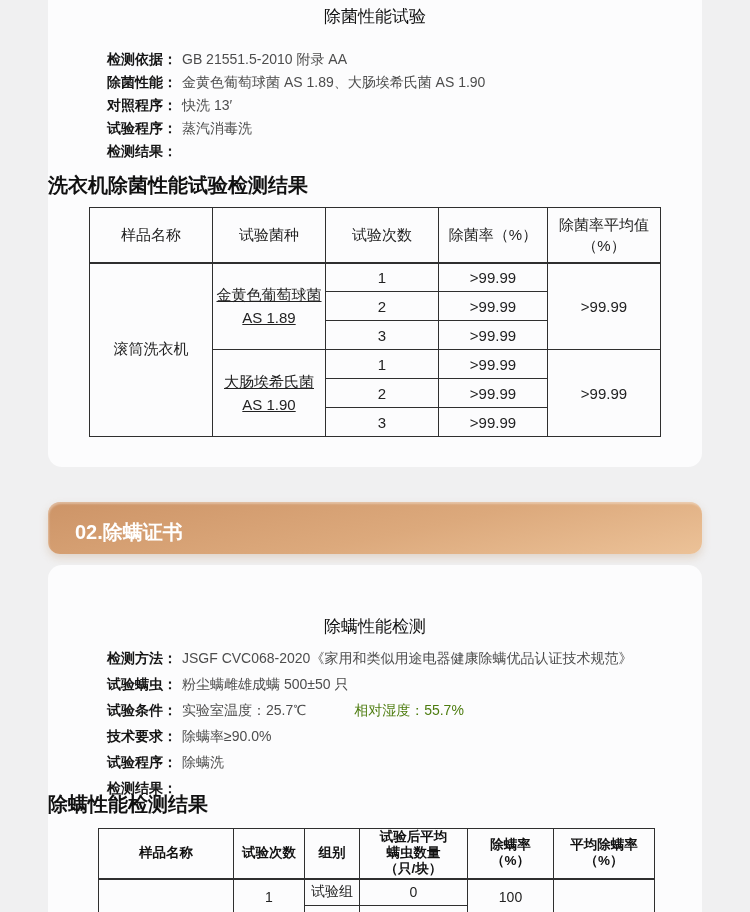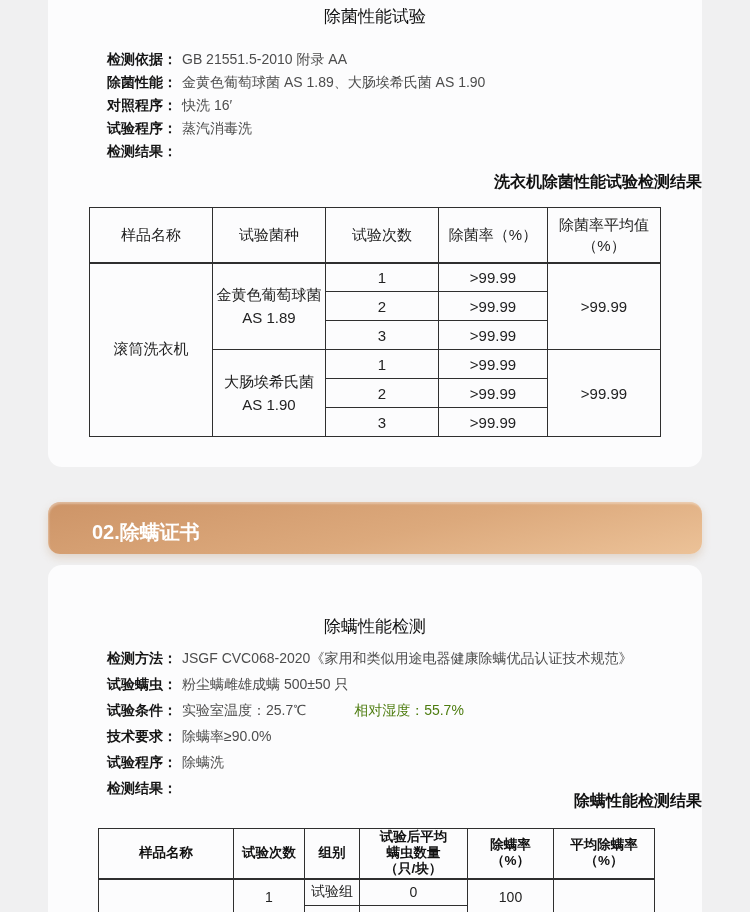--- a/index.html
+++ b/index.html
@@ -35,37 +35,37 @@
   #card2 .fields { top: 80px; }
   .field { height: 23px; line-height: 23px; font-size: 14px; white-space: nowrap; }
   #card2 .field { height: 26px; line-height: 26px; }
   .field .lbl { font-weight: bold; color: #151515; }
   .field .val { color: #4d4d4d; margin-left: 5px; }
   .field .val2 { color: #4d7c0f; margin-left: 48px; }
 
   .tbl-title {
     position: absolute;
     width: 100%;
-    text-align: right;
-    font-size: 16px;
+    text-align: left;
+    font-size: 20px;
     font-weight: bold;
     color: #111;
   }
   #card1 .tbl-title { top: 172px; }
   #card2 .tbl-title { top: 226px; }
 
   table { border-collapse: collapse; position: absolute; table-layout: fixed; }
   td, th { border: 1px solid #2f2f2f; text-align: center; vertical-align: middle; }
 
   .t1 { left: 41px; top: 207px; width: 571px; font-size: 15px; }
   .t1 th { font-weight: normal; height: 55px; color: #222; white-space: pre-line; line-height: 21px; }
   .t1 thead tr { border-bottom: 2px solid #2f2f2f; }
   .t1 tbody tr { height: 29px; }
   .t1 td { color: #222; }
-  .t1 .strain span { display: block; line-height: 23px; }
+  .t1 .strain span { display: block; line-height: 23px; text-decoration: underline; }
 
   .t2 { left: 50px; top: 263px; width: 556px; }
   .t2 th { font-weight: bold; font-size: 13.5px; height: 50px; color: #111; white-space: pre-line; line-height: 16px; }
   .t2 thead tr { border-bottom: 2px solid #2f2f2f; }
   .t2 td { font-size: 14px; color: #222; }
   .t2 .row1 { height: 27px; }
   .t2 .row2 { height: 45px; }
   .t2 .vtop { vertical-align: top; padding-top: 9px; }
 
   #banner {
@@ -74,38 +74,38 @@
     top: 502px;
     width: 654px;
     height: 52px;
     border-radius: 12px;
     background: linear-gradient(168deg, #cd9467 0%, #dca97c 55%, #ecc298 100%);
     box-shadow: 0 4px 8px rgba(190, 150, 110, 0.30), inset 1px 2px 2px rgba(255,255,255,0.35);
     color: #ffffff;
     font-size: 20px;
     font-weight: bold;
     line-height: 61px;
-    padding-left: 44px;
+    padding-left: 27px;
   }
 </style>
 </head>
 <body>
 
 <div class="card" id="card1">
   <div class="sec-title">除菌性能试验</div>
 
   <div class="fields">
     <div class="field">
       <span class="lbl">检测依据：</span><span class="val">GB 21551.5-2010 附录 AA</span>
     </div>
     <div class="field">
       <span class="lbl">除菌性能：</span><span class="val">金黄色葡萄球菌 AS 1.89、大肠埃希氏菌 AS 1.90</span>
     </div>
     <div class="field">
-      <span class="lbl">对照程序：</span><span class="val">快洗 16′</span>
+      <span class="lbl">对照程序：</span><span class="val">快洗 13′</span>
     </div>
     <div class="field">
       <span class="lbl">试验程序：</span><span class="val">蒸汽消毒洗</span>
     </div>
     <div class="field">
       <span class="lbl">检测结果：</span><span class="val"></span>
     </div>
   </div>
 
   <div class="tbl-title">洗衣机除菌性能试验检测结果</div>

